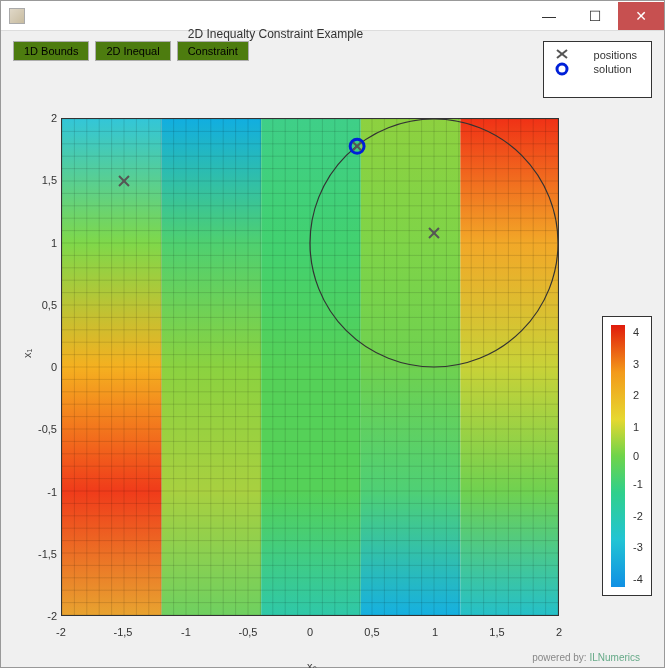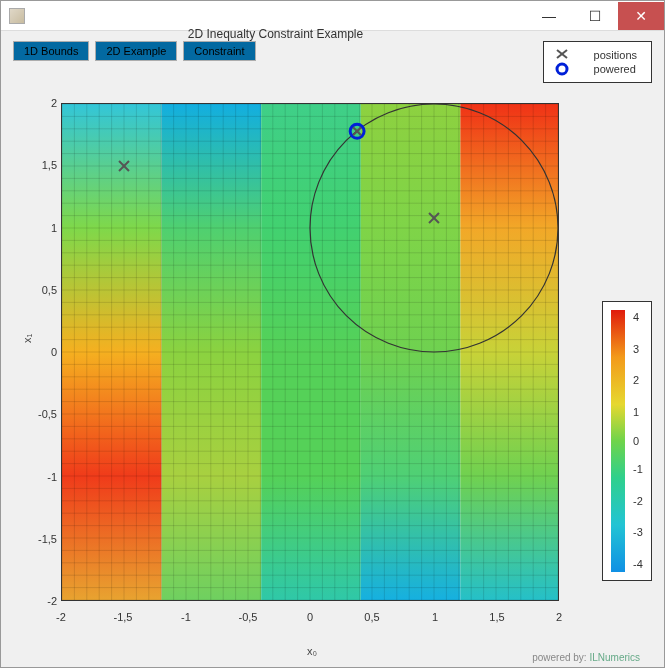--- a/index.html
+++ b/index.html
@@ -6,22 +6,22 @@
   body { font-family: "Segoe UI", Tahoma, sans-serif; font-size: 12px; background: #fff; }
   .window { width: 665px; height: 668px; border: 1px solid #999; background: #f0f0f0; display: flex; flex-direction: column; }
   .titlebar { height: 30px; background: #fff; display: flex; align-items: center; border-bottom: 1px solid #ddd; }
   .titlebar-icon { width: 16px; height: 16px; margin-left: 8px; background: linear-gradient(135deg,#e0d8c8,#c8bca0); border:1px solid #aaa; }
   .title { flex: 1; text-align: center; font-size: 12px; color: #333; margin-top: 36px; }
   .winbtns { display: flex; }
   .winbtn { width: 46px; height: 28px; display: flex; align-items: center; justify-content: center; font-size: 14px; }
   .winbtn.close { background: #c75050; color: #fff; }
   .winbtn.min, .winbtn.max { background: #fff; color: #333; }
   .toolbar { padding: 10px 12px 6px 12px; display: flex; gap: 6px; align-items: flex-start; }
-  .btn { background: #0369a1; border: 1px solid #adadad; padding: 3px 10px; font-size: 11px; cursor: pointer; }
-  .legend-box { margin-left: auto; border: 1px solid #333; background: #fff; padding: 6px 14px 5px 10px; display: flex; align-items: center; gap: 24px; }
+  .btn { background: #4d7c0f; border: 1px solid #adadad; padding: 3px 10px; font-size: 11px; cursor: pointer; }
+  .legend-box { margin-left: auto; border: 1px solid #333; background: #fff; padding: 6px 14px 20px 10px; display: flex; align-items: center; gap: 24px; }
   .legend-icons { display: flex; flex-direction: column; align-items: center; gap: 2px; }
   .legend-labels { display: flex; flex-direction: column; font-size: 11px; line-height: 1.3; color: #333; }
   .plot-area { flex: 1; position: relative; margin: 4px 12px 12px 12px; }
   .chart { position: absolute; left: 48px; top: 10px; width: 498px; height: 498px; border: 1px solid #333; }
   .heatmap { position: absolute; inset: 0; }
   .gridlines line { stroke: rgba(0,0,0,0.25); stroke-width: 0.5; }
   .circle-constraint { fill: none; stroke: #333; stroke-width: 1.2; }
   .axis-label { position: absolute; font-size: 11px; color: #444; }
   .ylabel { left: 8px; top: 250px; transform: rotate(-90deg); transform-origin: left top; font-size: 11px; }
   .xlabel { left: 294px; top: 552px; font-size: 11px; }
@@ -46,38 +46,38 @@
     <div class="title">2D Inequalty Constraint Example</div>
     <div class="winbtns">
       <div class="winbtn min">—</div>
       <div class="winbtn max">☐</div>
       <div class="winbtn close">✕</div>
     </div>
   </div>
 
   <div class="toolbar">
     <button class="btn">1D Bounds</button>
-    <button class="btn">2D Example</button>
+    <button class="btn">2D Inequal</button>
     <button class="btn">Constraint</button>
 
     <div class="legend-box">
       <div class="legend-icons">
         <svg width="16" height="12">
           <g class="cross">
               <line x1="3" y1="2" x2="13" y2="10"></line>
               <line x1="13" y1="2" x2="3" y2="10"></line>
             </g>
         </svg>
         <svg width="16" height="14">
           <circle cx="8" cy="7" r="5" class="solution-ring"></circle>
         </svg>
       </div>
       <div class="legend-labels">
         <span>positions</span>
-        <span>powered</span>
+        <span>solution</span>
       </div>
     </div>
   </div>
 
   <div class="plot-area">
     <div class="chart">
       <svg class="heatmap" viewBox="0 0 498 498">
         <defs>
 
           <linearGradient id="col0" x1="0" y1="0" x2="0" y2="1">

